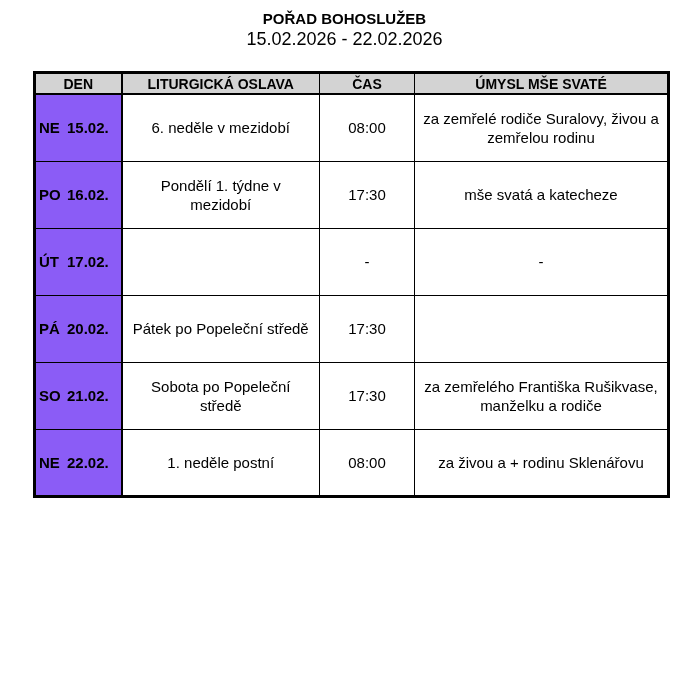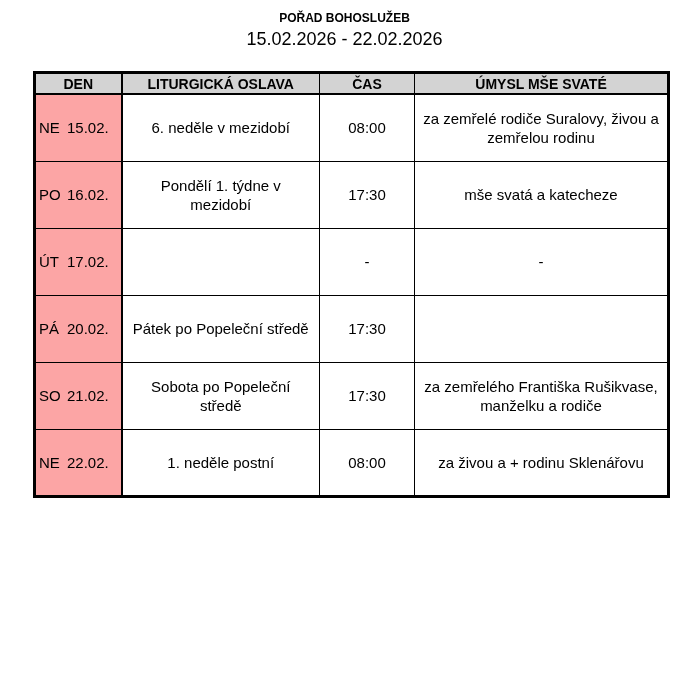--- a/index.html
+++ b/index.html
@@ -5,21 +5,21 @@
   html, body { margin: 0; padding: 0; }
   body {
     width: 689px;
     height: 675px;
     background: #ffffff;
     color: #000000;
     font-family: "Liberation Sans", sans-serif;
     overflow: hidden;
   }
   .doc-header { text-align: center; padding-top: 8px; }
-  .title-line { font-weight: bold; font-size: 12px; line-height: 21px; }
+  .title-line { font-weight: bold; font-size: 15px; line-height: 21px; }
   .date-line  { font-size: 18px; line-height: 20px; }
 
   table.schedule {
     border-collapse: collapse;
     table-layout: fixed;
     width: 634px;
     margin: 22px 0 16px 33px;
     border: 3px solid #000;
   }
   col.c-day  { width: 87px; }
@@ -45,22 +45,22 @@
     font-size: 15px;
     line-height: 19px;
     text-align: center;
     vertical-align: middle;
     padding: 2px 3px;
   }
 
   th.h-day, td.cell-day { border-right: 2px solid #000; }
 
   td.cell-day {
-    background: #fca5a5;
-    font-weight: normal;
+    background: #8b5cf6;
+    font-weight: bold;
     text-align: left;
     white-space: nowrap;
   }
   .day-abbr { display: inline-block; min-width: 28px; }
 
   .cell-cel, .cell-int { white-space: pre-line; }
 
   
   tr.divider-top td { border-top: 3px solid #4d4d4d; }
 </style>

